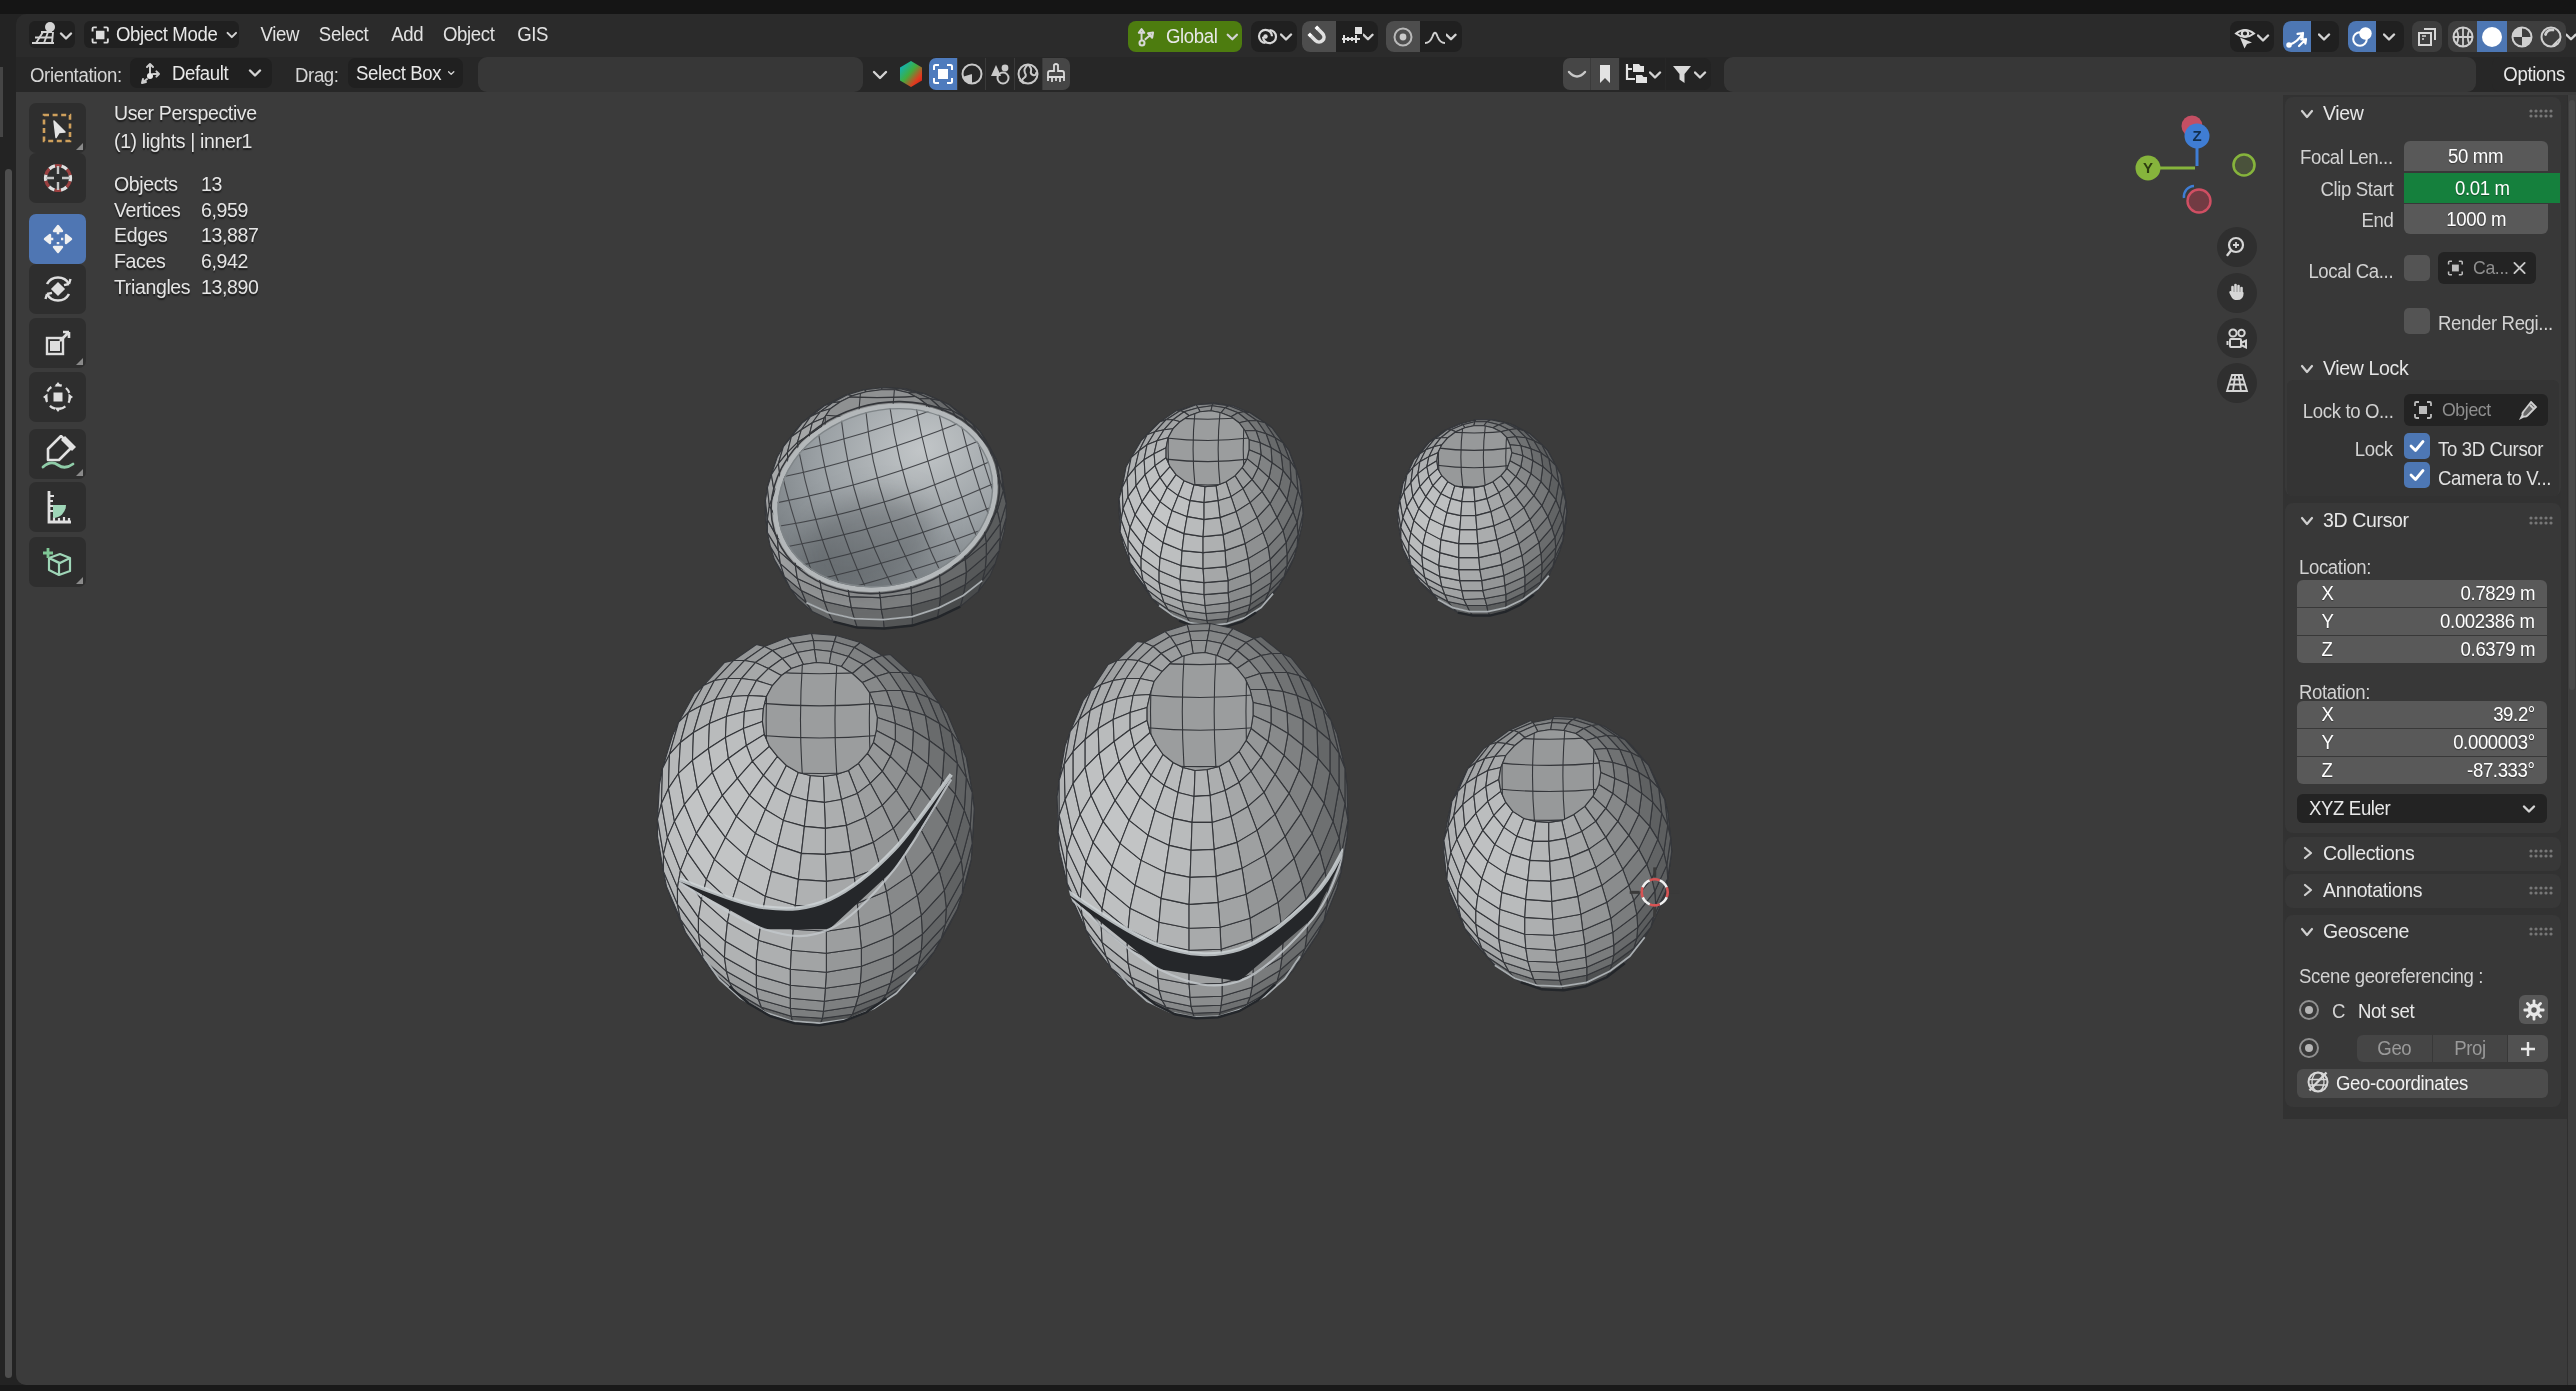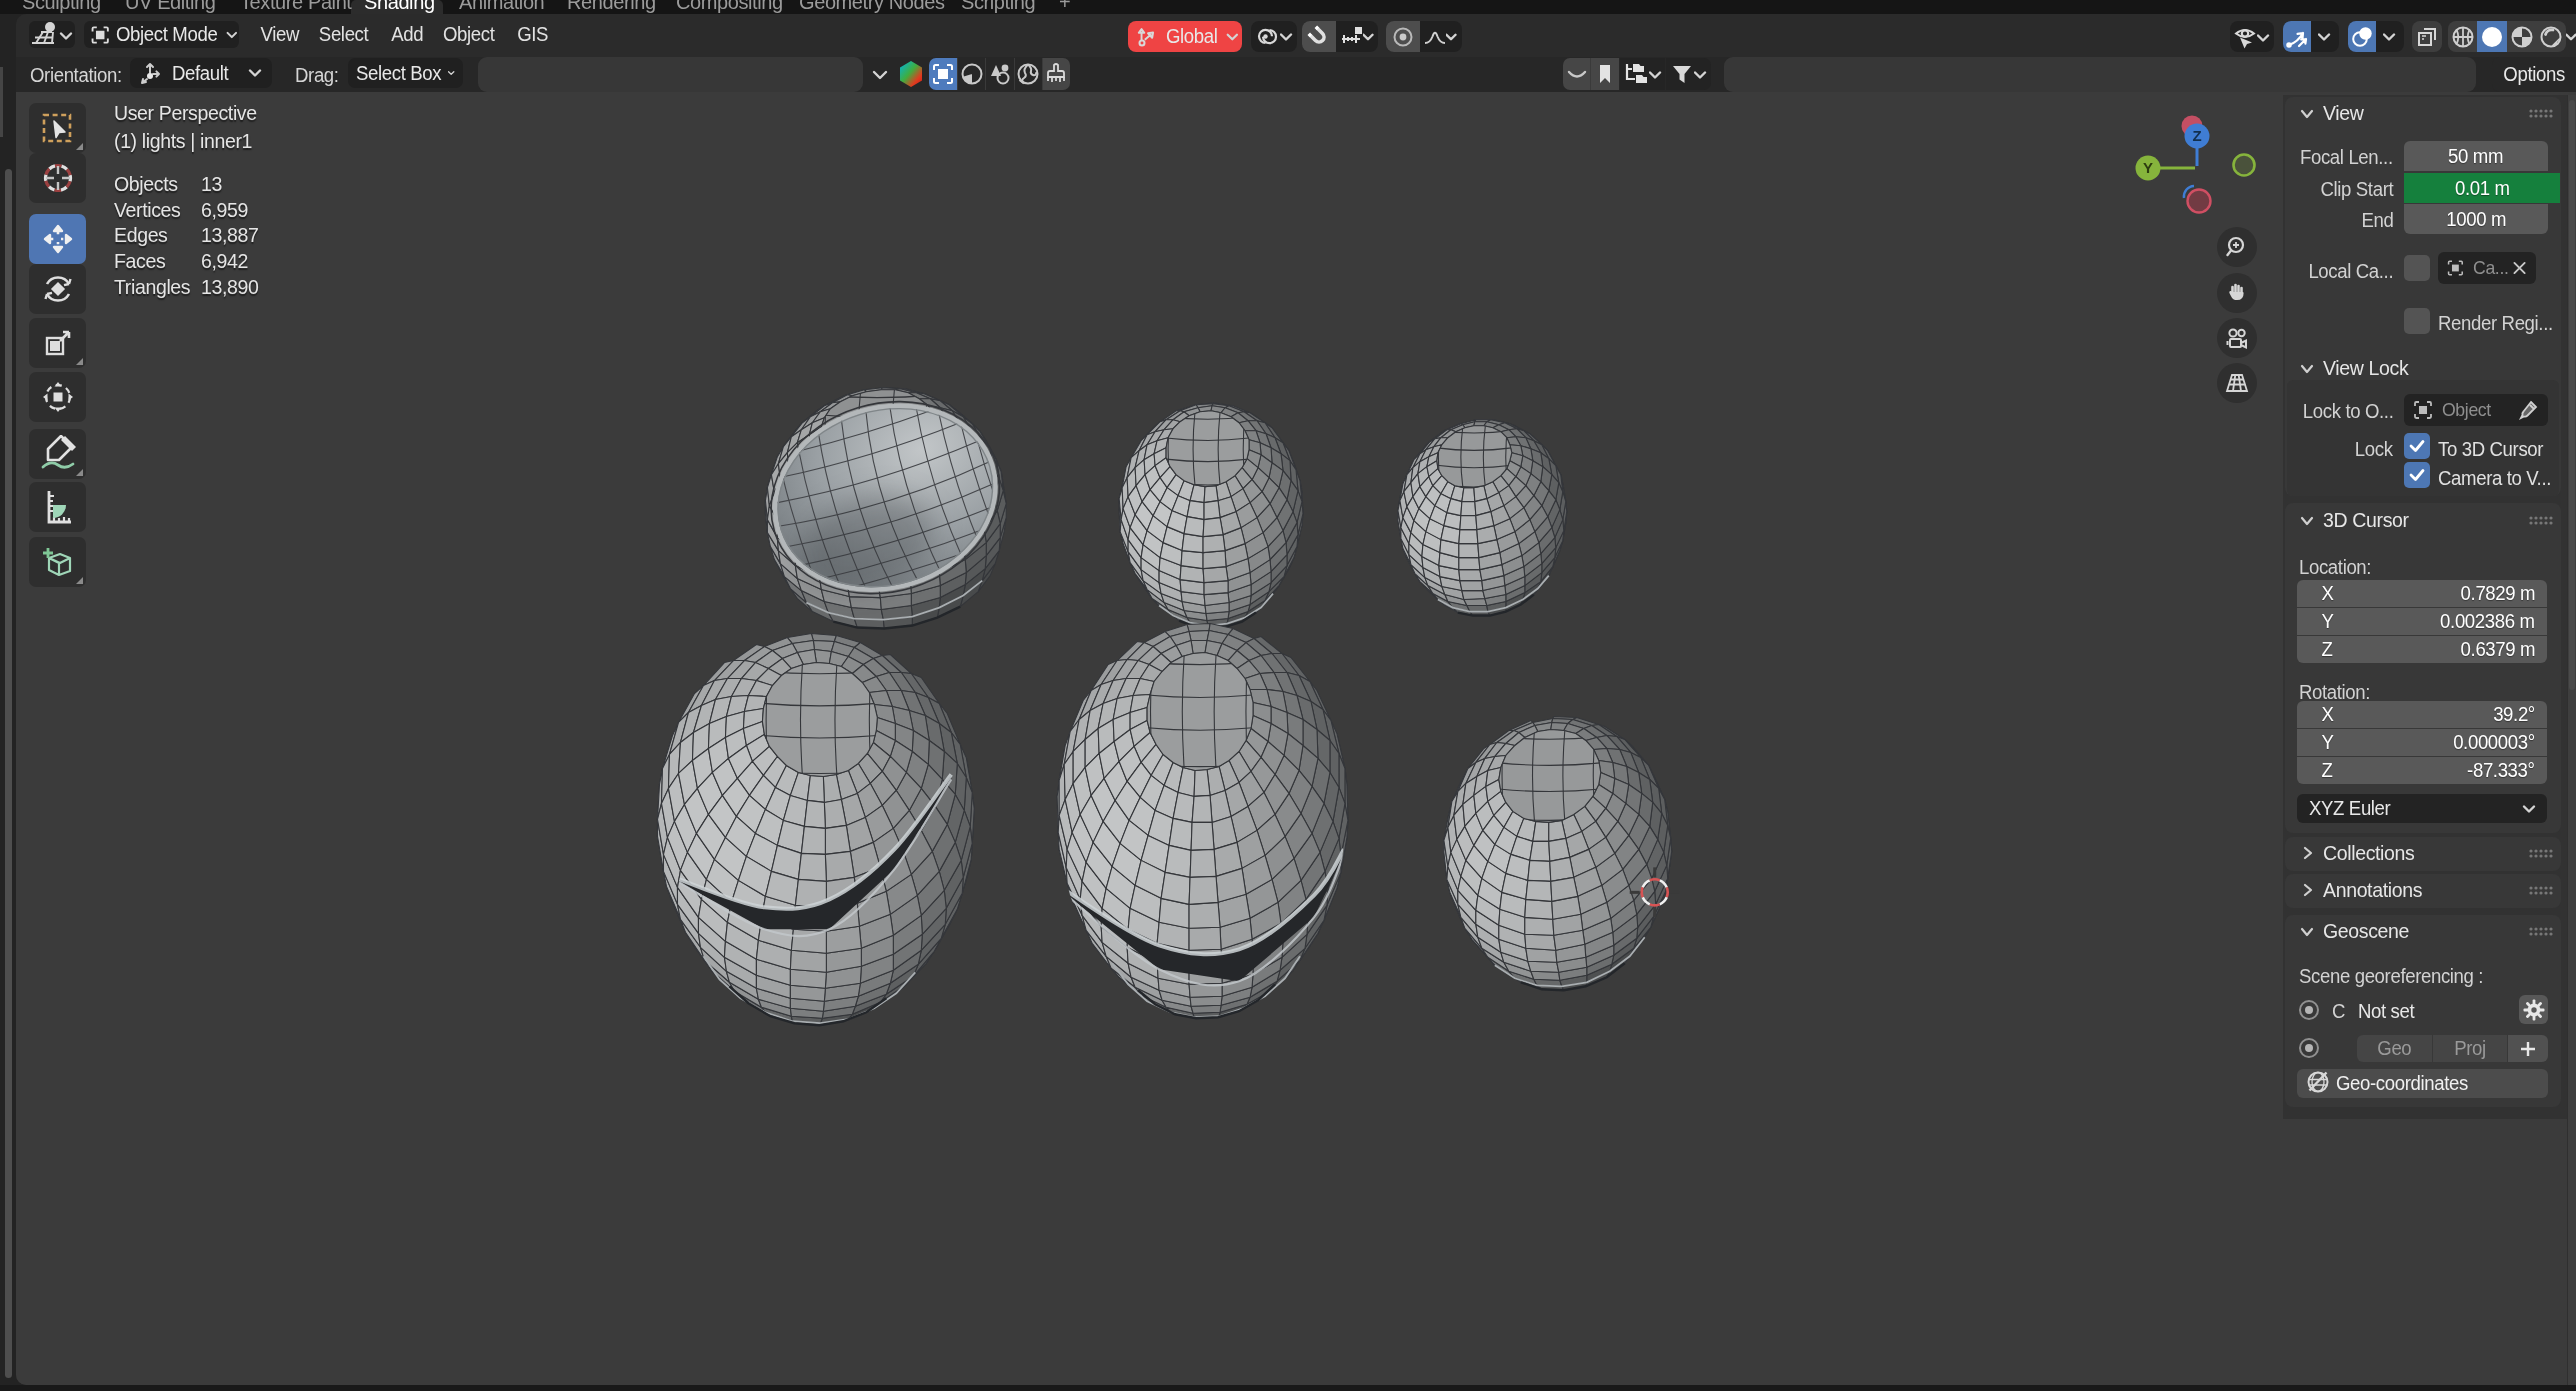--- a/index.html
+++ b/index.html
@@ -4,33 +4,20 @@
 #stage{-webkit-font-smoothing:antialiased;position:relative;width:2576px;height:1392px;overflow:hidden;background:#232323;
  font-family:"Liberation Sans",sans-serif;color:#d8d8d8}
 .ab{position:absolute;box-sizing:border-box}
 .t{white-space:nowrap;letter-spacing:-0.4px}
 .sx{display:inline-block;transform:scaleX(0.93);transform-origin:0 50%}
 .sxc{display:inline-block;transform:scaleX(0.93);transform-origin:50% 50%}
 </style></head>
 <body>
 <div id="stage">
     <div class="ab" style="left:0px;top:0px;width:2576px;height:14px;background:#151515;overflow:hidden;z-index:40"></div>
-    <div class="ab" style="left:0px;top:0px;width:2576px;height:14px;overflow:hidden;z-index:41">
-      <div class="ab" style="left:351px;top:0;width:92px;height:14px;background:#2c2c2c;border-radius:5px 5px 0 0"></div>
-      <span class="ab t" style="left:22px;top:-9px;font-size:20px;color:#9b9b9b">Sculpting</span>
-      <span class="ab t" style="left:125px;top:-9px;font-size:20px;color:#9b9b9b">UV Editing</span>
-      <span class="ab t" style="left:240px;top:-9px;font-size:20px;color:#9b9b9b">Texture Paint</span>
-      <span class="ab t" style="left:364px;top:-9px;font-size:20px;color:#ffffff">Shading</span>
-      <span class="ab t" style="left:459px;top:-9px;font-size:20px;color:#9b9b9b">Animation</span>
-      <span class="ab t" style="left:567px;top:-9px;font-size:20px;color:#9b9b9b">Rendering</span>
-      <span class="ab t" style="left:676px;top:-9px;font-size:20px;color:#9b9b9b">Compositing</span>
-      <span class="ab t" style="left:799px;top:-9px;font-size:20px;color:#9b9b9b">Geometry Nodes</span>
-      <span class="ab t" style="left:961px;top:-9px;font-size:20px;color:#9b9b9b">Scripting</span>
-      <span class="ab t" style="left:1059px;top:-9px;font-size:20px;color:#9b9b9b">+</span>
-    </div>
     <div class="ab" style="left:16px;top:14px;width:2560px;height:1371px;background:#2b2b2b;border-radius:10px 0 0 10px;z-index:1"></div>
     <div class="ab" style="left:16px;top:92px;width:2560px;height:1293px;background:#3b3b3b;border-radius:0 0 0 10px;z-index:2"></div>
     <div class="ab" style="left:0px;top:14px;width:16px;height:1378px;background:#232323;z-index:3"></div>
     <div class="ab" style="left:5px;top:169px;width:7px;height:1209px;background:#4e4e4e;border-radius:4px;z-index:4"></div>
     <div class="ab" style="left:0px;top:67px;width:3px;height:70px;background:#454545;z-index:4"></div>
     <div class="ab" style="left:0px;top:1385px;width:2576px;height:7px;background:#191919;z-index:5"></div>
     <div class="ab" style="left:29px;top:21px;width:46px;height:27px;z-index:10;background:#202020;border-radius:6px;display:flex;align-items:center;justify-content:center">
       <svg width="46" height="28" viewBox="0 0 46 28" style="">
         <g stroke="#d4d4d4" stroke-width="1.9" fill="none">
           <path d="M3 22 L25 22 M6 16.5 L24 16.5 M12 11 L23 11"></path>
@@ -60,21 +47,21 @@
     </div>
     <div class="ab" style="left:390px;top:21px;width:34px;height:27px;z-index:10;display:flex;align-items:center;justify-content:center">
       <span class="t sxc" style="font-size:20px;color:#e2e2e2">Add</span>
     </div>
     <div class="ab" style="left:441px;top:21px;width:56px;height:27px;z-index:10;display:flex;align-items:center;justify-content:center">
       <span class="t sxc" style="font-size:20px;color:#e2e2e2">Object</span>
     </div>
     <div class="ab" style="left:518px;top:21px;width:30px;height:27px;z-index:10;display:flex;align-items:center;justify-content:center">
       <span class="t sxc" style="font-size:20px;color:#e2e2e2">GIS</span>
     </div>
-    <div class="ab" style="left:1128px;top:21px;width:114px;height:31px;z-index:10;background:#ef4444;border-radius:8px;display:flex;align-items:center;padding-left:8px">
+    <div class="ab" style="left:1128px;top:21px;width:114px;height:31px;z-index:10;background:#4d7c0f;border-radius:8px;display:flex;align-items:center;padding-left:8px">
       <svg width="25" height="25" viewBox="0 0 25 25" style="">
         <g stroke="#d8d8d8" stroke-width="2.1" fill="none" stroke-linejoin="round">
           <path d="M6 16.5 V7 M3 8.5 L6 4.5 L9 8.5 Z"></path>
           <path d="M9.5 16 L16.5 10 M13 9 L18.5 8.2 L17.5 14 Z"></path>
         </g>
         <circle cx="6.5" cy="19.5" r="2.7" fill="none" stroke="#d8d8d8" stroke-width="2.2"></circle>
       </svg>
       <span class="t sx" style="font-size:20px;margin-left:7px;color:#e8e8e8">Global</span>
       <svg width="20" height="24" viewBox="0 0 20 24" style="margin-left:2px">
         <path d="M4 9.5L9 14.5L14 9.5" stroke="#d4d4d4" stroke-width="2.4" fill="none" stroke-linecap="round" stroke-linejoin="round"></path>

